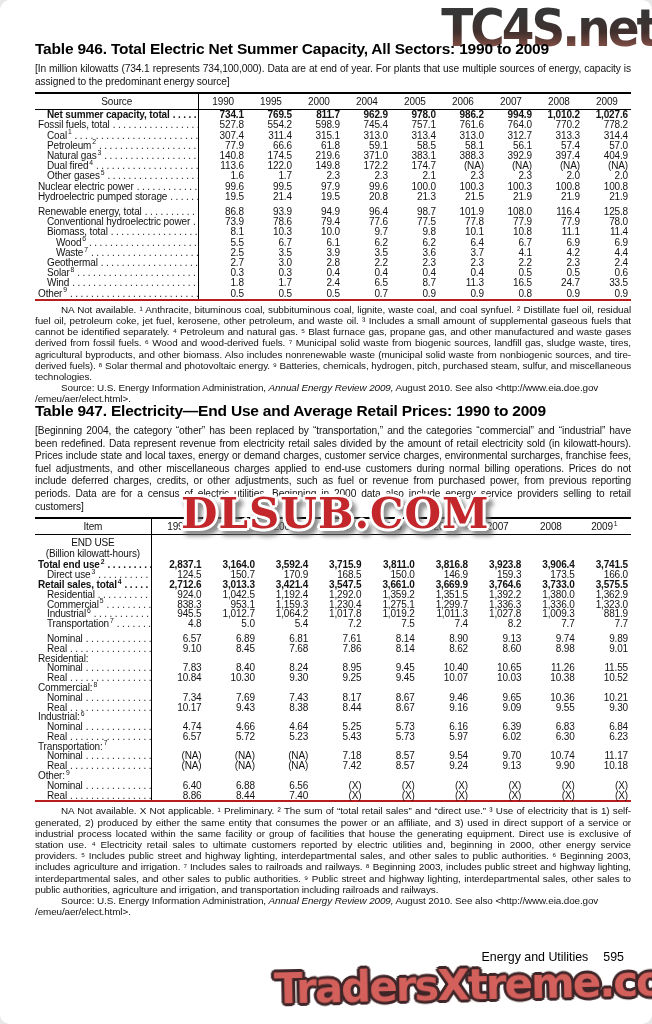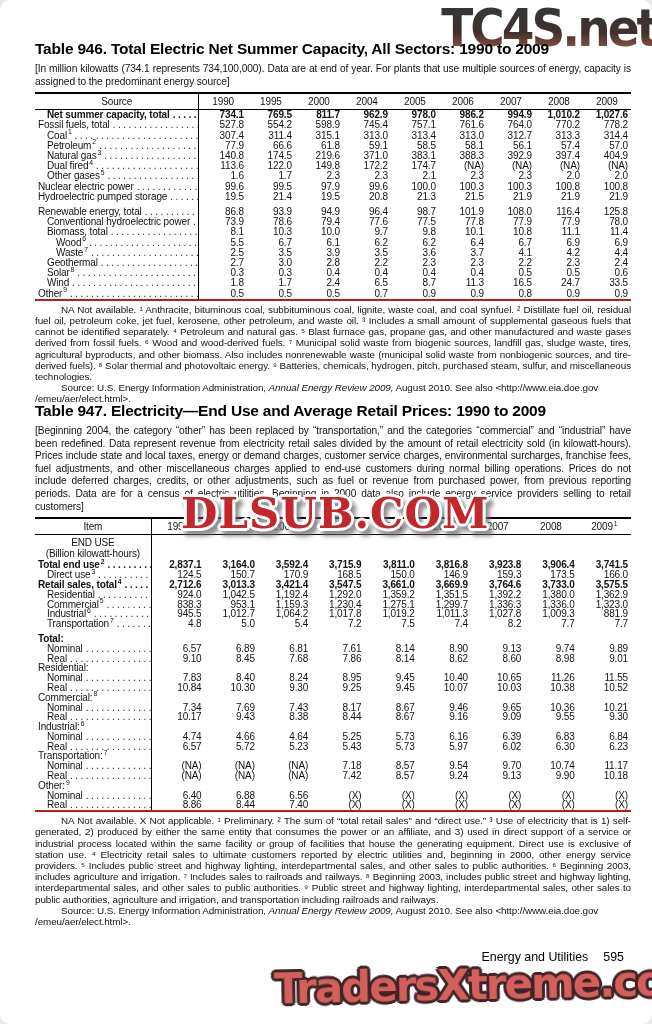--- a/index.html
+++ b/index.html
@@ -566,36 +566,20 @@
               <td class="val">8.2</td>
               <td class="val">7.7</td>
               <td class="val">7.7</td>
             </tr>
             <tr class="gap">
               <td class="stub-cell"></td>
               <td colspan="9"></td>
             </tr>
             <tr>
               <td class="stub-cell">
-                <div class="lbl ind0 b">
-                  <span class="txt">Total:</span>
-                </div>
-              </td>
-              <td class="val b"></td>
-              <td class="val b"></td>
-              <td class="val b"></td>
-              <td class="val b"></td>
-              <td class="val b"></td>
-              <td class="val b"></td>
-              <td class="val b"></td>
-              <td class="val b"></td>
-              <td class="val b"></td>
-            </tr>
-            <tr>
-              <td class="stub-cell">
                 <div class="lbl ind1">
                   <span class="txt">Nominal</span>
                   <span class="dots">. . . . . . . . . . . . . . . . . . . . . . . . . . . . . . . . . . . . . . . . . . . . . . . . . . . . . . . . . . . . . . . . . . . . . . . . . . . . . . . . </span>
                 </div>
               </td>
               <td class="val">6.57</td>
               <td class="val">6.89</td>
               <td class="val">6.81</td>
               <td class="val">7.61</td>
               <td class="val">8.14</td>

